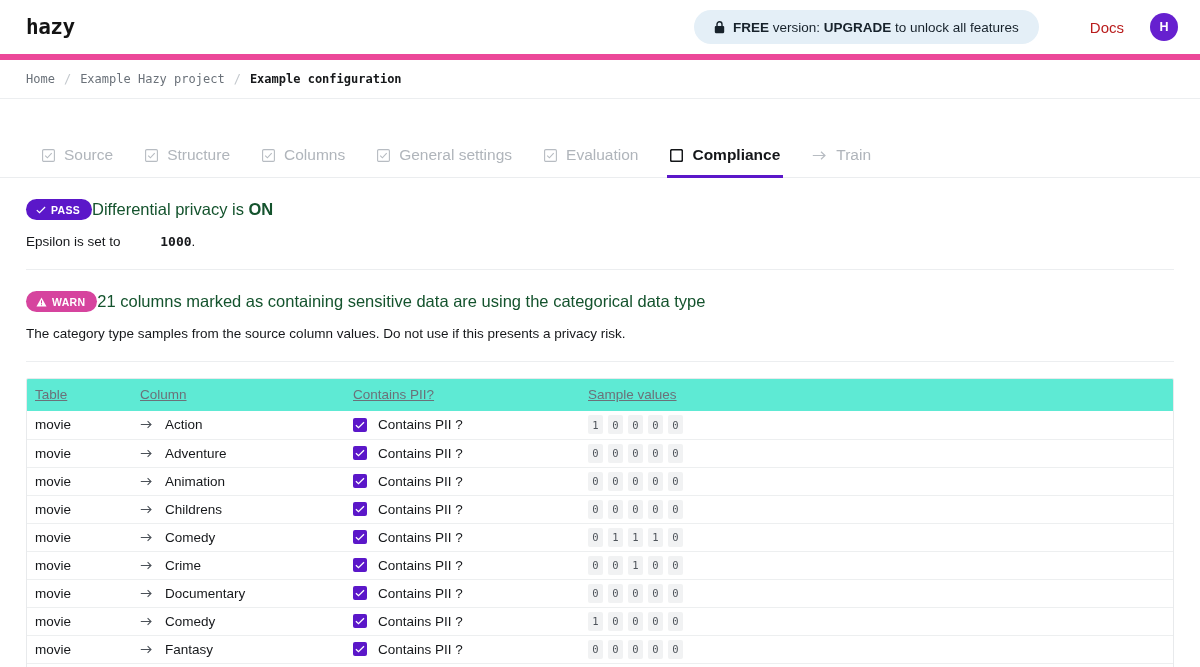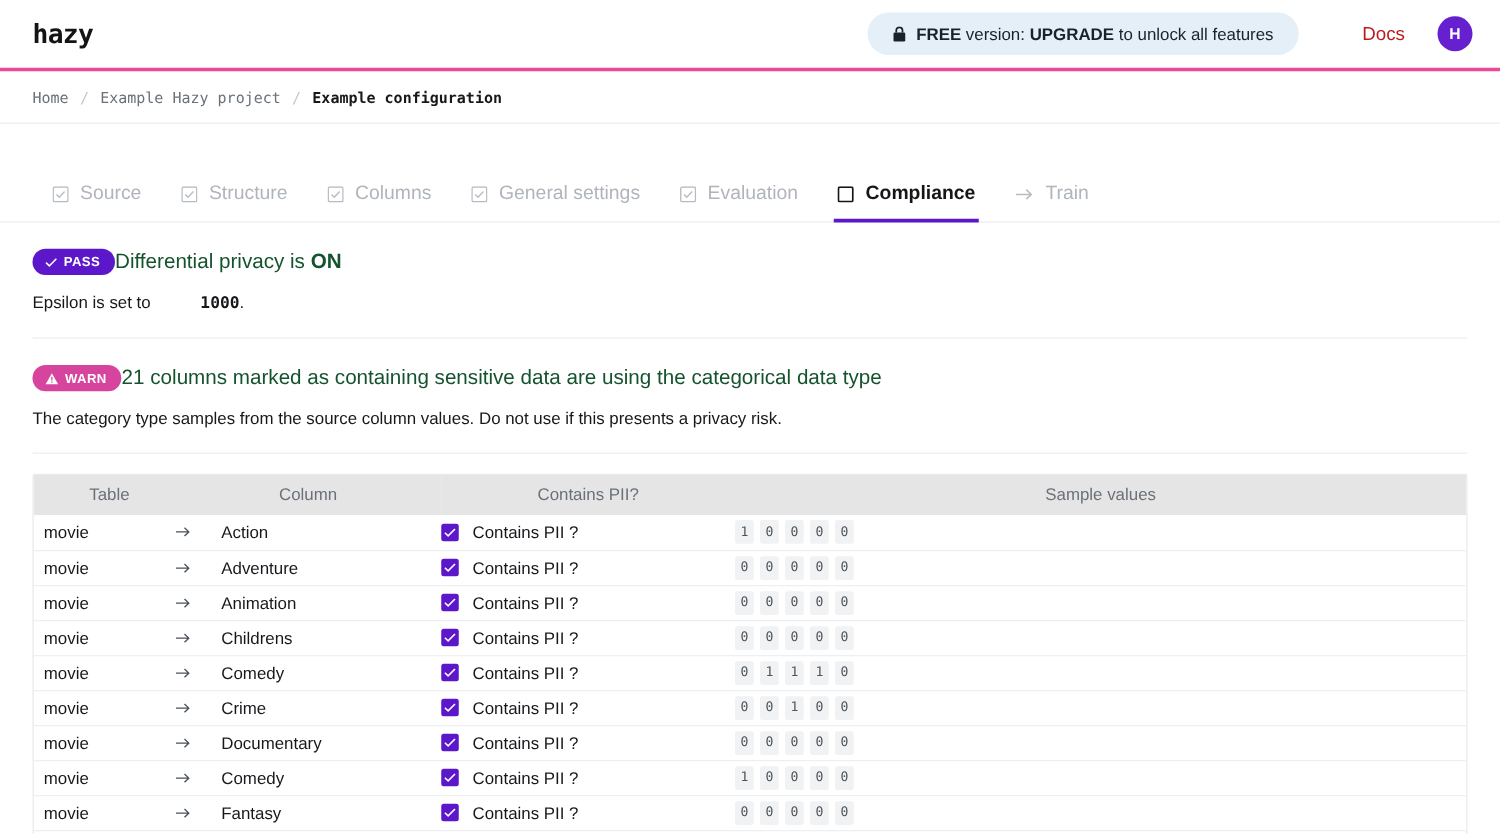--- a/index.html
+++ b/index.html
@@ -62,21 +62,21 @@
     font-size: 12.5px;
     font-weight: 700;
     display: flex;
     align-items: center;
     justify-content: center;
   }
 
   
   .breadcrumb-bar {
     height: 45px;
-    border-top: 3px solid #ec4899;
+    border-top: 6px solid #ec4899;
     border-bottom: 1px solid #eceef0;
     display: flex;
     align-items: center;
     padding: 0 26px;
     gap: 9px;
     font-family: "DejaVu Sans Mono", monospace;
     font-size: 12px;
   }
   .crumb { color: #6a7179; text-decoration: none; }
   .crumb.current { color: #16181a; font-weight: 700; }
@@ -162,46 +162,47 @@
 
   
   .table-wrap {
     margin-top: 16px;
     border: 1px solid #e8eaec;
     border-radius: 2px;
     overflow: hidden;
   }
   table { width: 100%; border-collapse: collapse; }
   thead th {
-    background: #e5e5e5;
-    text-align: center;
+    background: #5eead4;
+    text-align: left;
     font-weight: 400;
     font-size: 13.5px;
     color: #6b7179;
     padding: 8px 0 9px 0;
     height: 28px;
+    text-decoration: underline;
   }
   tbody td {
     font-size: 13.5px;
     color: #16181b;
     padding: 0;
     height: 28px;
     border-top: 1px solid #edeff0;
   }
   tbody tr:first-child td { border-top: none; }
   .c-table { width: 113px; padding-left: 8px !important; }
   .c-column { width: 213px; }
   .c-pii { width: 235px; }
   .c-sample { }
   thead .c-table { padding-left: 8px; }
 
   .col-cell {
     display: flex;
     align-items: center;
-    gap: 24px;
+    gap: 12px;
     color: #16181b;
   }
   .arrow-icon { color: #4b5158; display: block; flex: none; }
 
   .pii-cell {
     display: flex;
     align-items: center;
     gap: 11px;
   }
   .cb {

